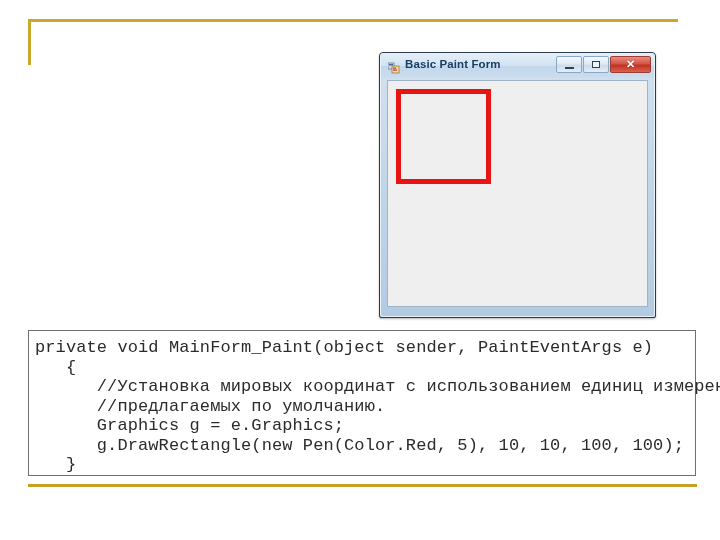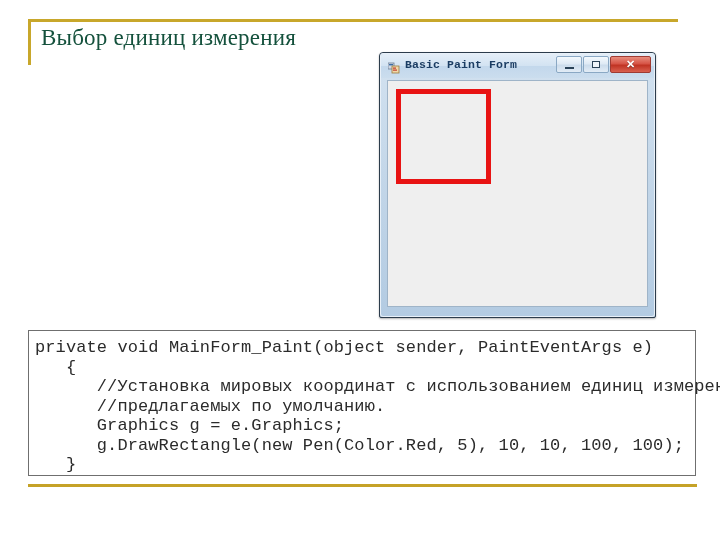--- a/index.html
+++ b/index.html
@@ -86,21 +86,21 @@
     position: absolute;
     left: 7px; top: 6px;
     width: 12px; height: 12px;
   }
   .win-title {
     position: absolute;
     left: 24px; top: 4px;
     font-size: 11.5px;
     font-weight: bold;
     color: #1b3d63;
-    font-family: Liberation Mono, monospace;
+    font-family: Liberation Sans, sans-serif;
     letter-spacing: 0.1px;
     white-space: nowrap;
   }
   .win-buttons {
     position: absolute;
     right: 3px; top: 2px;
     display: flex;
     gap: 1px;
   }
   .wbtn {
@@ -173,21 +173,20 @@
   }
 </style>
 </head>
 <body>
 
 <div id="slide">
 
   <div class="rule-top"></div>
   <div class="rule-left"></div>
 
-  <div id="page-title">Выбор единиц измерения</div>
 
   <div id="winform">
     <div id="winform-inner">
 
       <div class="titlebar">
 
         <span class="win-icon">
           <svg width="12" height="12" viewBox="0 0 12 12">
             <rect x="0" y="1" width="6" height="6" fill="#d0d8e4" stroke="#6b7d93" stroke-width="0.8"></rect>
             <rect x="1" y="2" width="4" height="1.4" fill="#3b6ea5"></rect>

